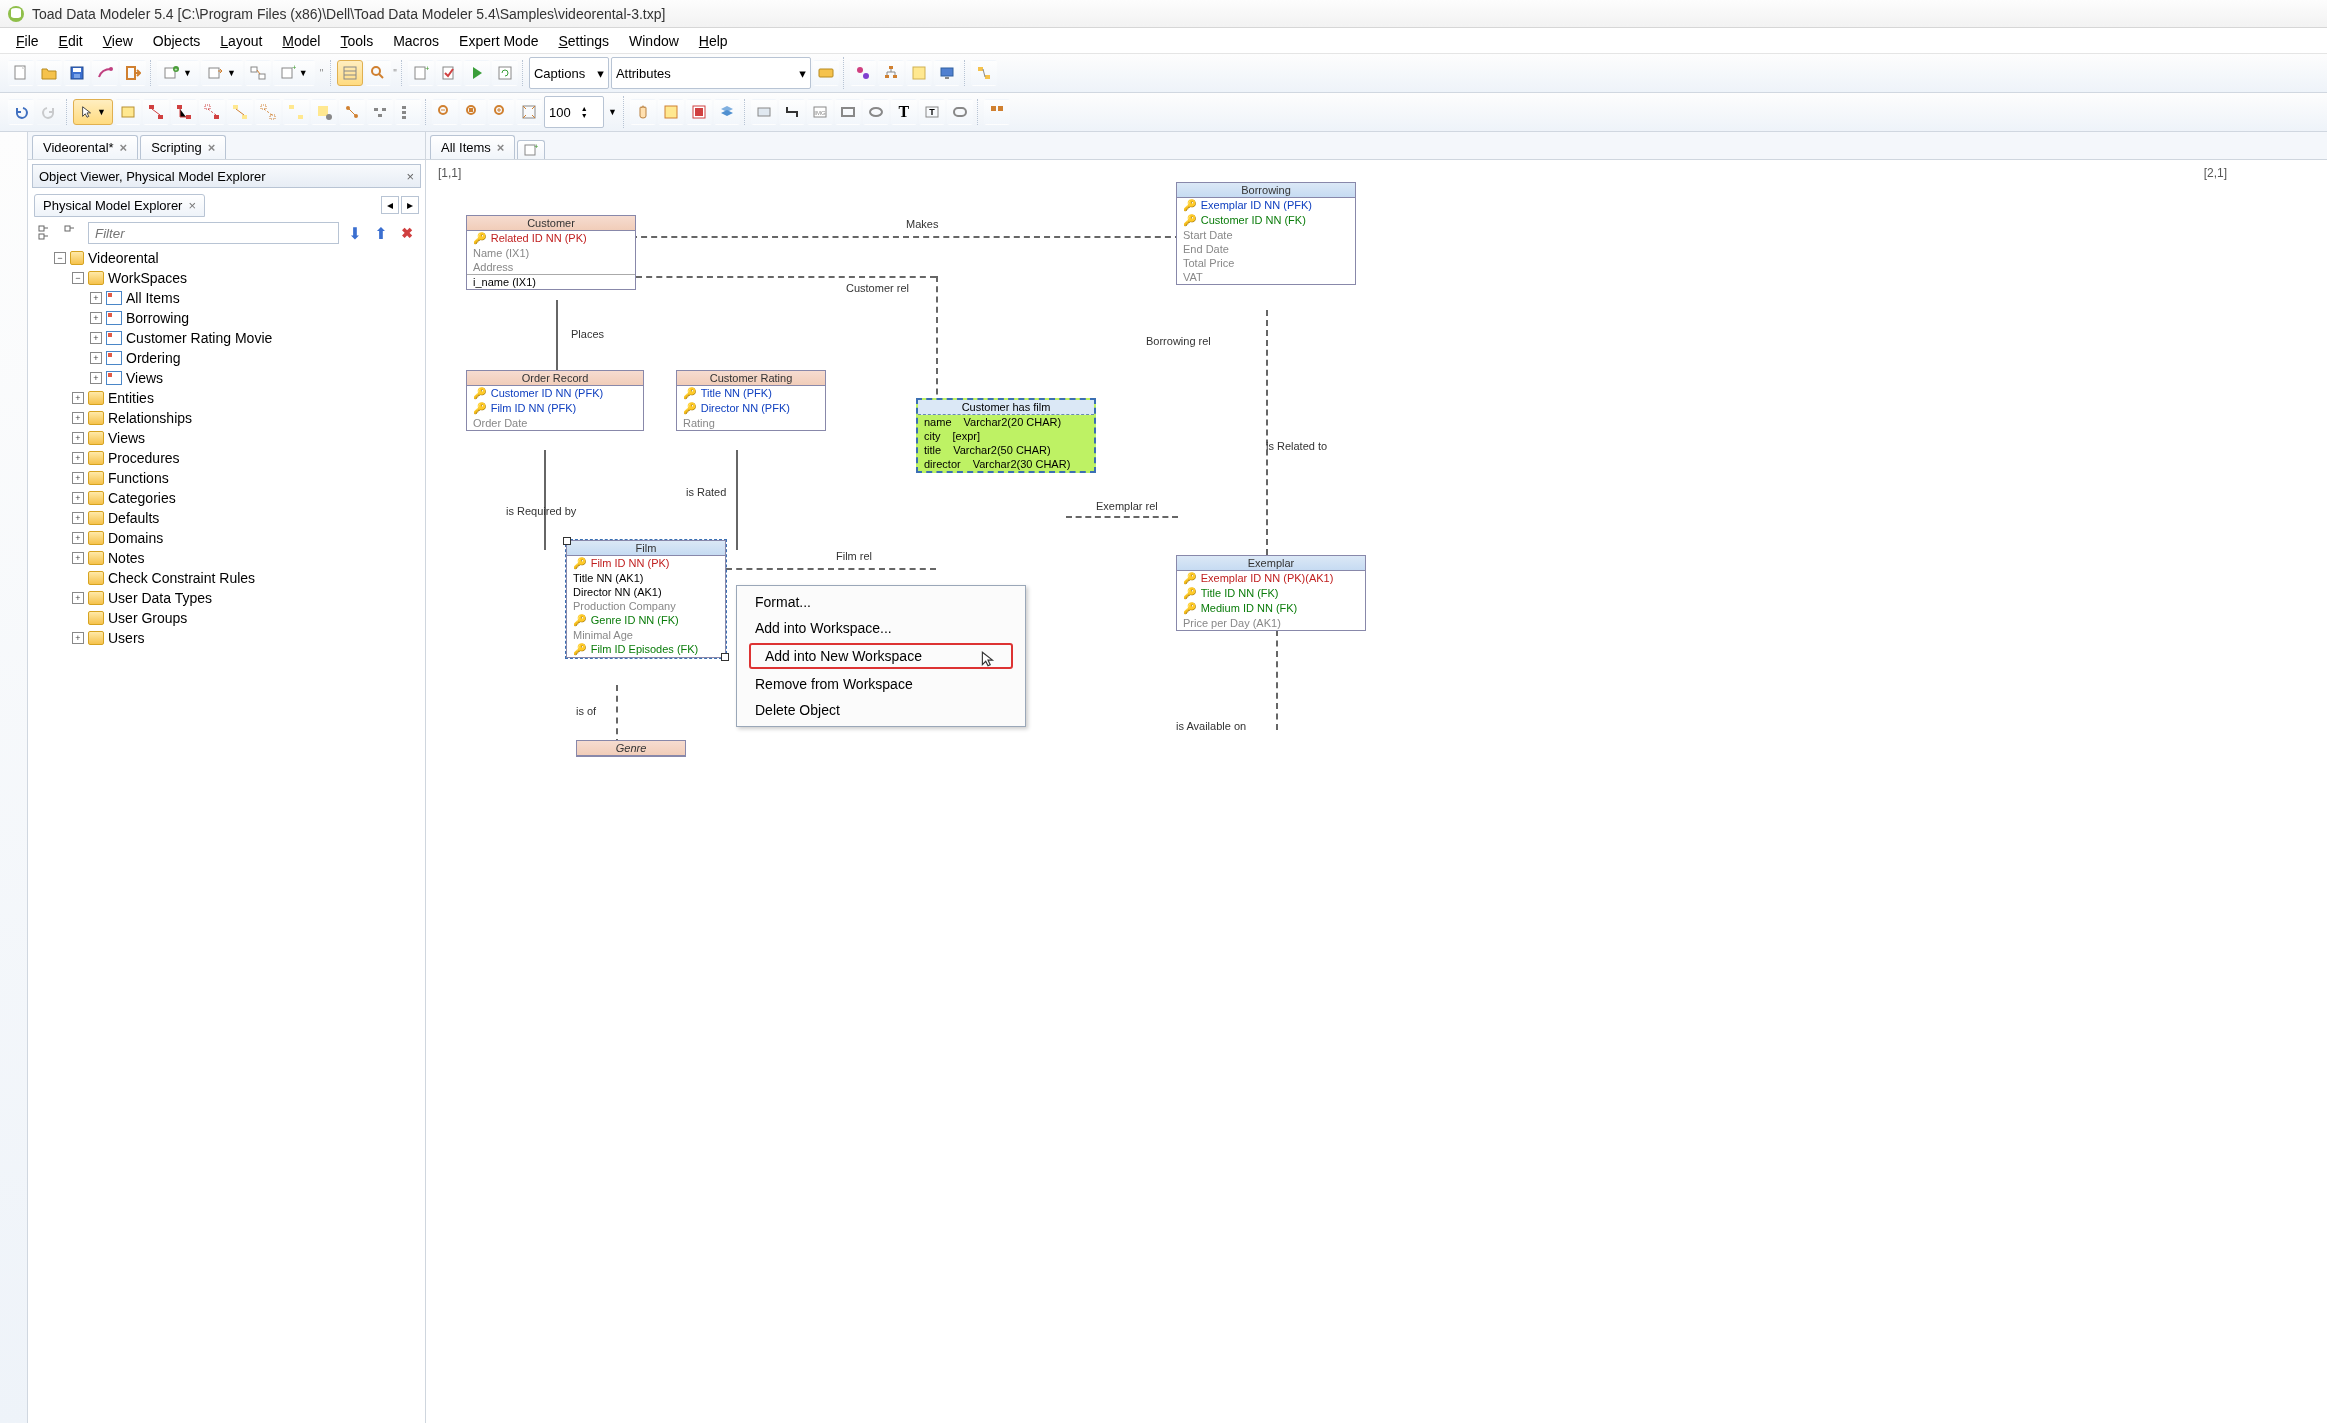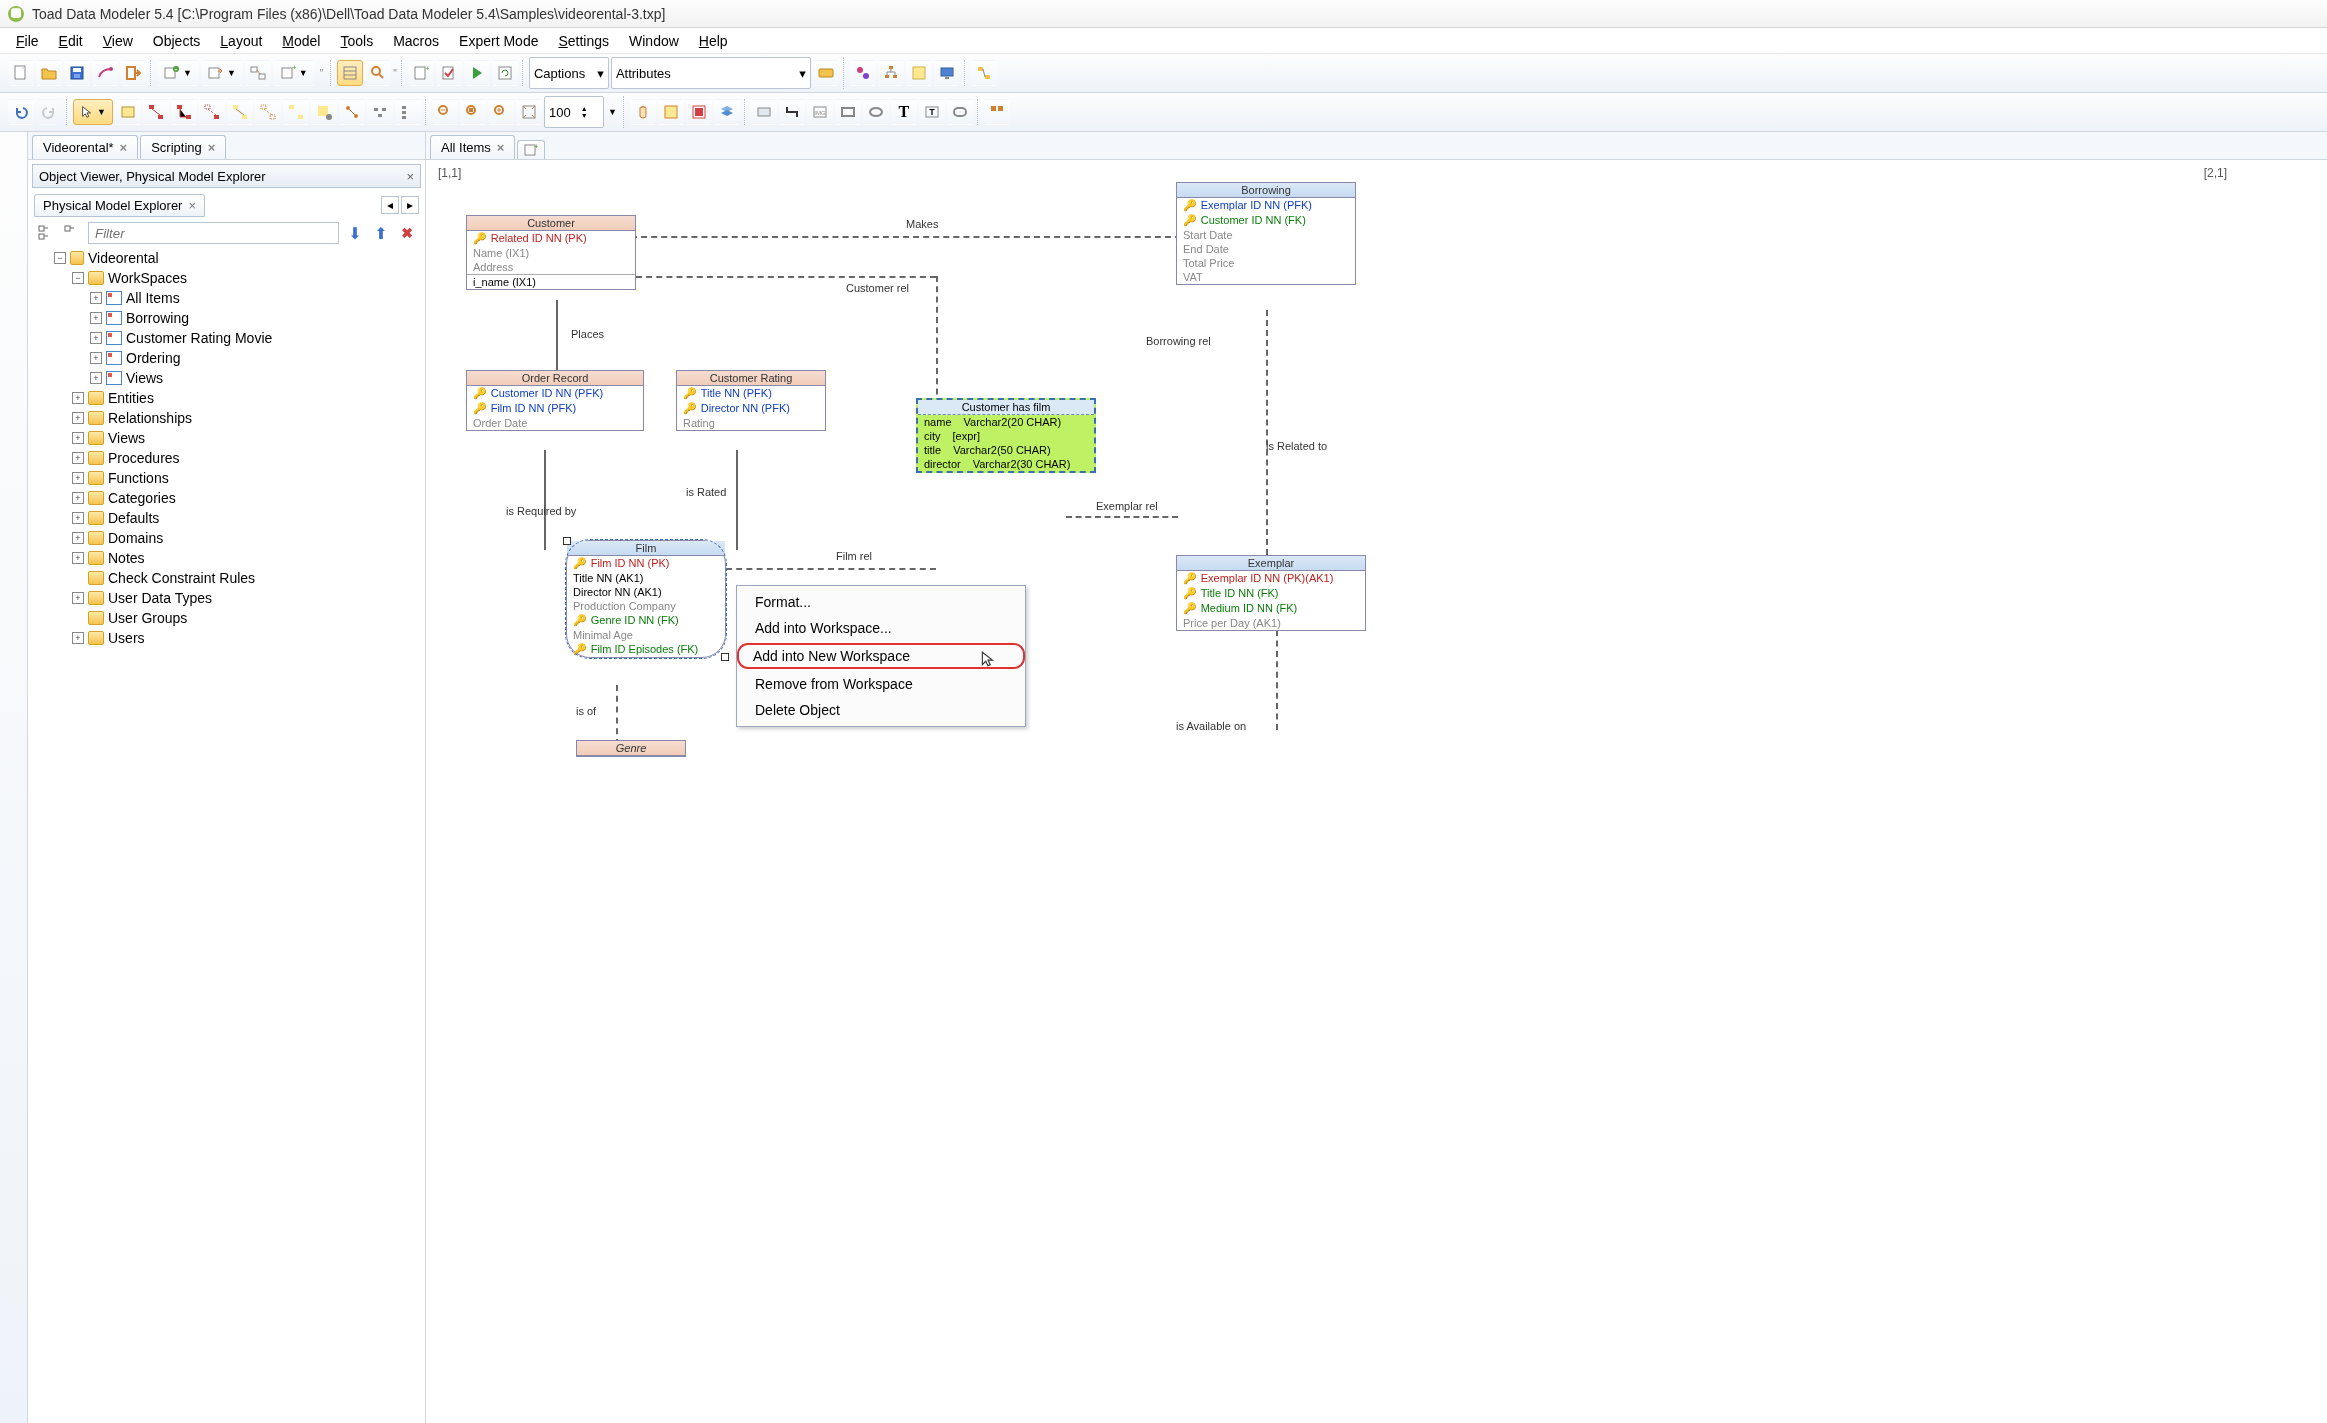--- a/index.html
+++ b/index.html
@@ -60,21 +60,21 @@
 .tree .wsicon::before{content:"";position:absolute;left:1px;top:1px;width:4px;height:4px;background:#e25b45;}
 .tree .dbicon{width:14px;height:14px;border-radius:2px;background:linear-gradient(#ffe9a8,#f5c24c);border:1px solid #d6a321;position:relative;}
 
 
 .canvas-wrap{flex:1;display:flex;flex-direction:column;}
 .canvas-tabs{height:28px;display:flex;align-items:flex-end;padding:0 4px;background:#f4f7fb;border-bottom:1px solid #cfd6de;}
 .canvas{flex:1;position:relative;background:#fff;overflow:hidden;}
 .coord{position:absolute;left:12px;top:6px;color:#555;font-size:12px;}
 
 .entity{position:absolute;border:1px solid #88a;background:#fff;font-size:11px;}
-.entity.selected{outline:1px dashed #3b6fb3;border-radius:24px;}
+.entity.selected{outline:1px dashed #3b6fb3;}
 .entity.selected::before,.entity.selected::after{content:"";position:absolute;width:6px;height:6px;border:1px solid #333;background:#fff;}
 .entity.selected::before{left:-4px;top:-4px;}
 .entity.selected::after{right:-4px;bottom:-4px;}
 .entity .ehdr{background:linear-gradient(#f6dcd0,#f1cdb9);border-bottom:1px solid #88a;text-align:center;padding:1px 4px;font-weight:normal;color:#333;}
 .entity.blue .ehdr{background:linear-gradient(#dbe8f6,#c6dbf2);}
 .entity .erow{padding:1px 6px;color:#000;display:flex;gap:4px;white-space:nowrap;}
 .entity .erow.pk{color:#c02020;}
 .entity .erow.fk{color:#0a7c0a;}
 .entity .erow.pfk{color:#1040c0;}
 .entity .erow.dim{color:#888;}
@@ -87,21 +87,21 @@
 .rel-label{position:absolute;font-size:11px;color:#333;}
 
 
 .hdash{position:absolute;border-top:2px dashed #666;height:0;}
 .vdash{position:absolute;border-left:2px dashed #666;width:0;}
 .vsolid{position:absolute;border-left:2px solid #666;width:0;}
 
 
 .ctx{position:absolute;background:#fbfbfb;border:1px solid #9aa7b8;box-shadow:2px 2px 4px rgba(0,0,0,.2);min-width:290px;font-size:14px;padding:3px 0;}
 .ctx .citem{padding:5px 18px;cursor:default;}
-.ctx .citem.hl{border:2px solid #d33;border-radius:11px;margin:2px 0;padding:3px 14px;}
+.ctx .citem.hl{border:2px solid #d33;border-radius:3px;margin:2px 12px;padding:3px 14px;}
 .ctx .cursor-ptr{position:absolute;right:28px;bottom:58px;}
 
 
 .svg-new{width:16px;height:16px;}
 
 </style>
 </head>
 <body>
 
 <div class="titlebar">

